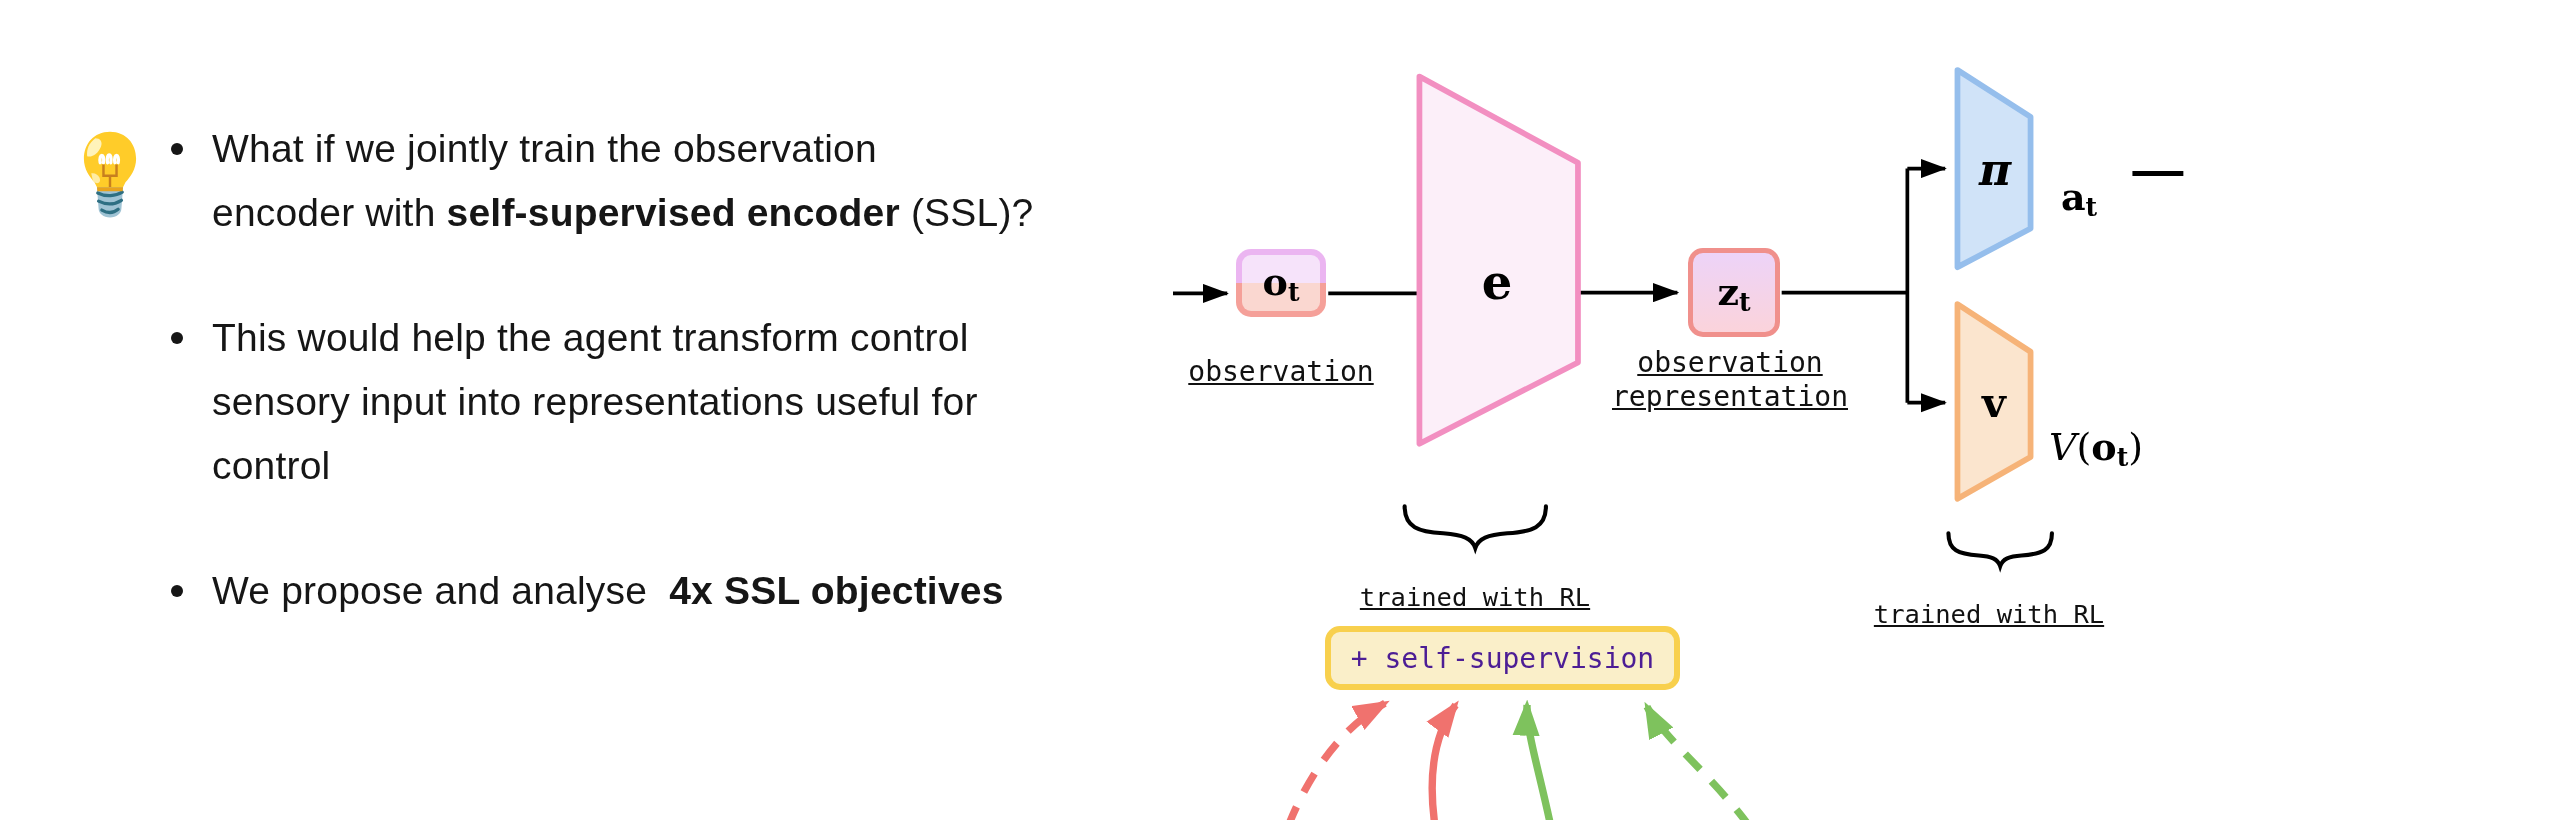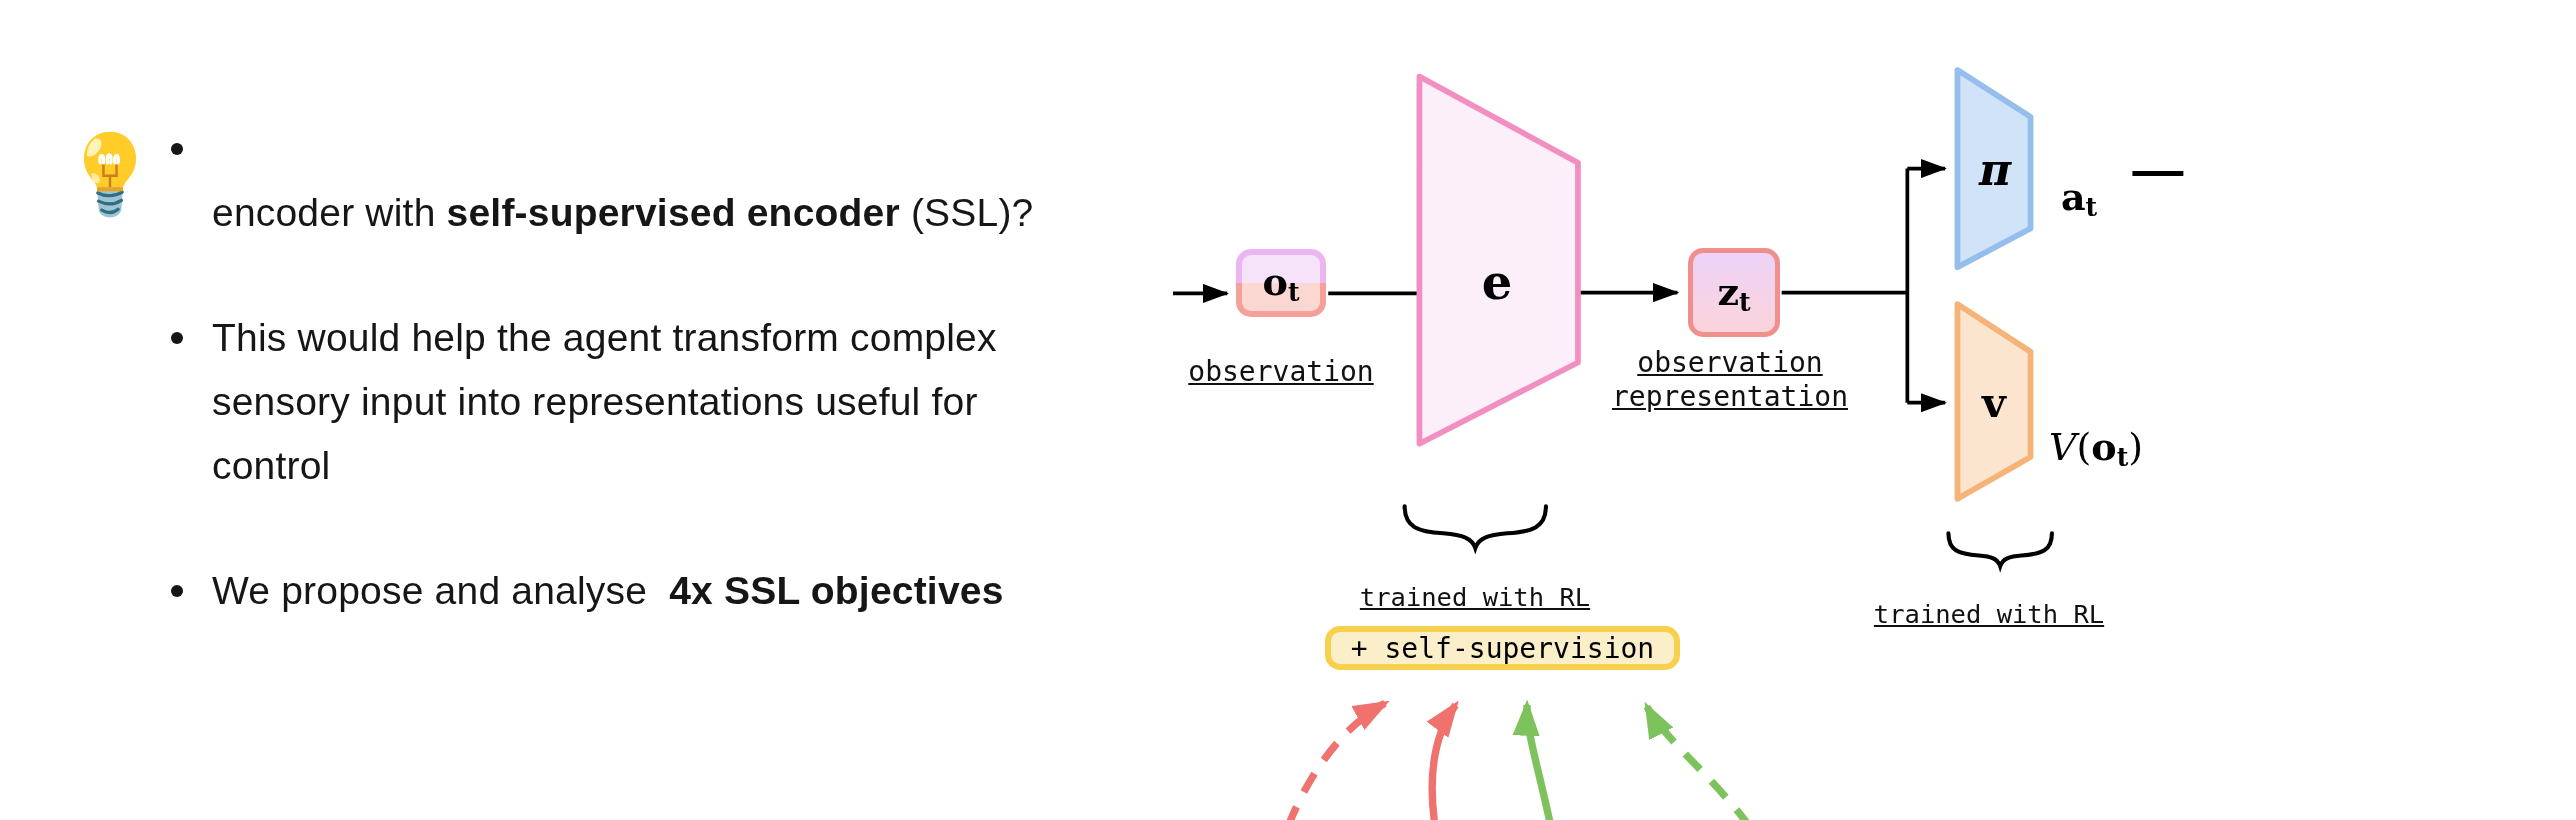--- a/index.html
+++ b/index.html
@@ -16,22 +16,22 @@
   
   .diagram-svg{position:absolute;left:0;top:0;width:2576px;height:821px;}
 
   .box{position:absolute;box-sizing:border-box;display:flex;align-items:center;justify-content:center;}
   .obs-outer{left:1236px;top:249px;width:90px;height:68px;border-radius:15px;padding:5.8px;
              background:linear-gradient(180deg,#EBB5F1 0%,#EBB5F1 50%,#F5A099 50%,#F5A099 100%);}
   .obs-inner{width:100%;height:100%;border-radius:9px;display:flex;align-items:center;justify-content:center;
              background:linear-gradient(180deg,#F6E3FA 0%,#F6E3FA 50%,#FAD7D0 50%,#FAD7D0 100%);}
   .rep-box{left:1688px;top:248px;width:92px;height:89px;border:5.8px solid #F0908C;border-radius:15px;
            background:linear-gradient(180deg,#EDD3F8 0%,#FBD3DB 100%);}
-  .ssl-box{left:1325px;top:626px;width:355px;height:44px;border:6.6px solid #F8D04D;border-radius:15px;
-           background:#FAEFC9;font-family:"DejaVu Sans Mono",monospace;font-size:28px;color:#000000;}
+  .ssl-box{left:1325px;top:626px;width:355px;height:64px;border:6.6px solid #F8D04D;border-radius:15px;
+           background:#FAEFC9;font-family:"DejaVu Sans Mono",monospace;font-size:28px;color:#4c1d95;}
 
   .math{font-family:"DejaVu Serif",serif;font-weight:700;color:#000;white-space:nowrap;}
   .msub{font-size:0.66em;vertical-align:-0.22em;}
   .center{position:absolute;transform:translate(-50%,-50%);}
   .lbl-e{font-size:48px;}
   .lbl-box{font-size:38px;}
   .lbl-pi{font-size:44px;font-style:italic;}
   .lbl-v{font-size:41px;}
   .lbl-at{font-size:38px;}
   .vout{position:absolute;left:2049px;top:404px;transform:translateY(-50%);
@@ -71,25 +71,25 @@
       <path d="M23 77 C33 82 45 81 53 76"></path>
       <path d="M24 87 C34 92 44 91 52 86"></path>
       <path d="M28 98 C35 102 42 102 48 97"></path>
     </g>
     <path d="M22 70 L54 70 L53.4 75 L22.6 75 Z" fill="#E8A31C"></path>
   </svg>
 
   <ul class="bullets">
     <li>
       <span class="dot"></span>
-      <span><br><span>encoder with </span><span class="b">self-supervised encoder</span><span> (SSL)?</span></span>
+      <span><span>What if we jointly train the observation</span><br><span>encoder with </span><span class="b">self-supervised encoder</span><span> (SSL)?</span></span>
     </li>
     <li>
       <span class="dot"></span>
-      <span><span>This would help the agent transform complex</span><br><span>sensory input into representations useful for</span><br><span>control</span></span>
+      <span><span>This would help the agent transform control</span><br><span>sensory input into representations useful for</span><br><span>control</span></span>
     </li>
     <li>
       <span class="dot"></span>
       <span><span>We propose and analyse&nbsp; </span><span class="b">4x SSL objectives</span></span>
     </li>
   </ul>
 
   <svg class="diagram-svg" viewBox="0 0 3136 999">
     <defs>
       <marker id="ah-black" markerUnits="userSpaceOnUse" markerWidth="32" markerHeight="24" viewBox="0 0 30 22" refX="28" refY="11" orient="auto">

